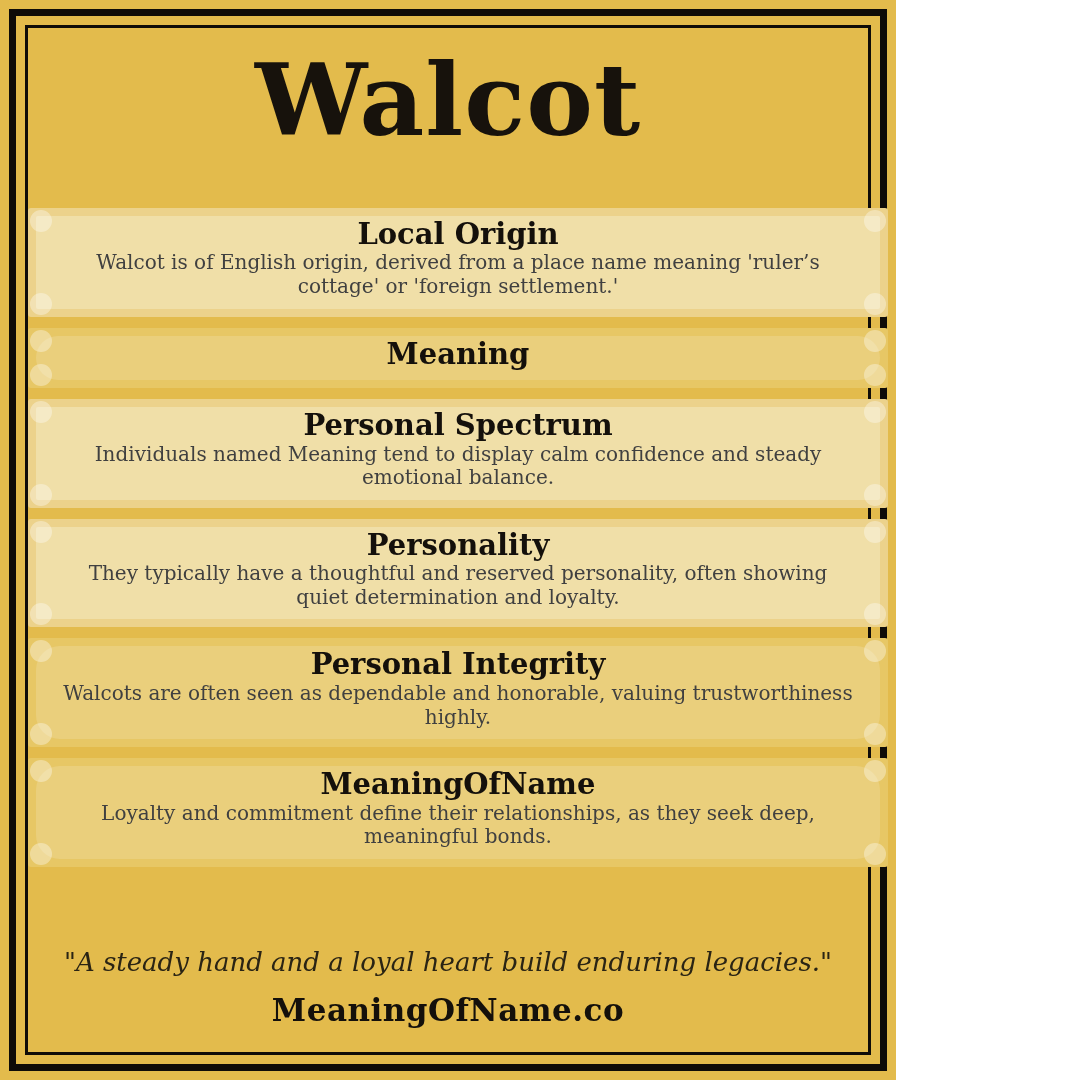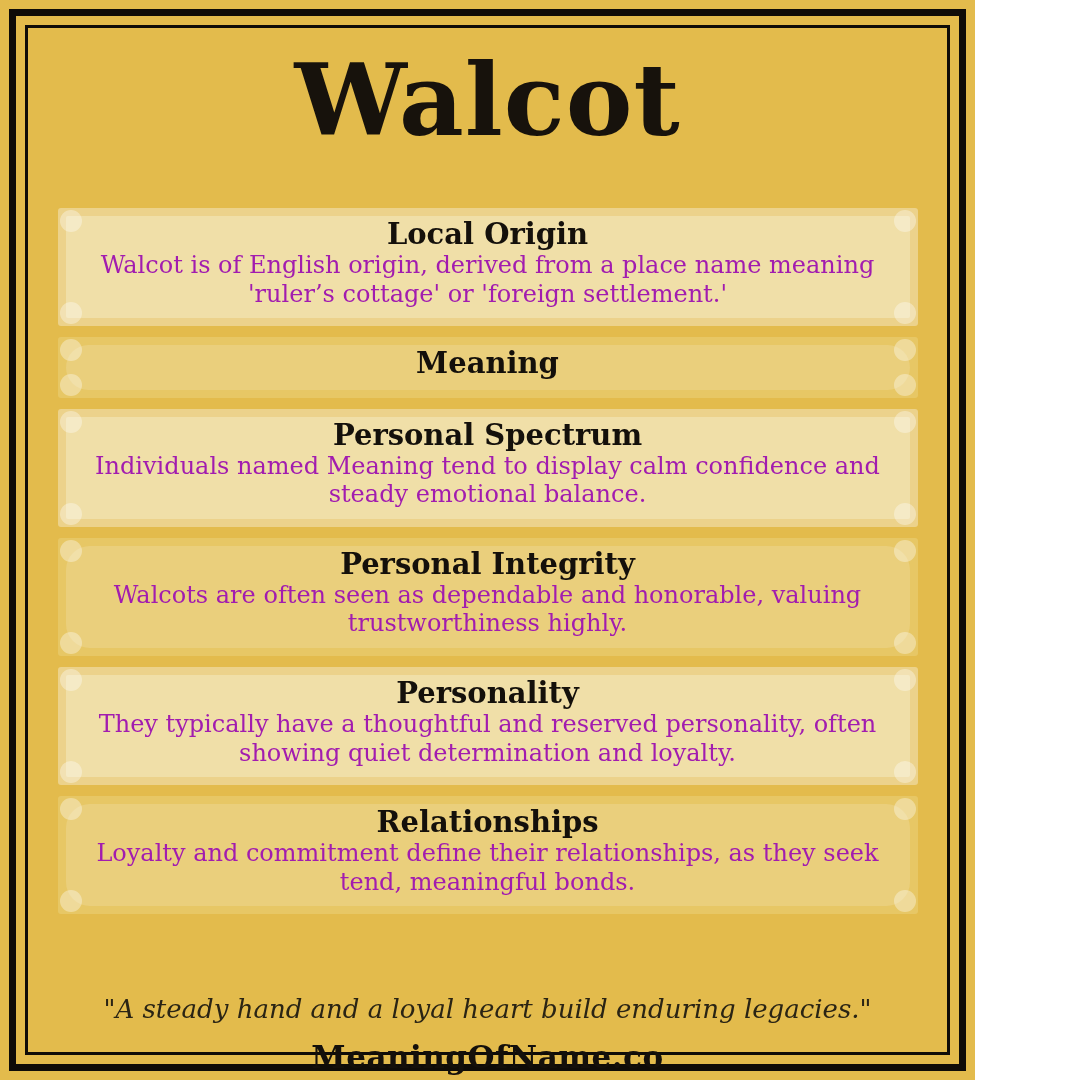--- a/index.html
+++ b/index.html
@@ -2,21 +2,21 @@
 <html style="--bg: #e3bb4c; --border: #0f0c08; --frame-light: #ecd28b; --panel-light: #f0dfa8; --frame-dark: #e7c765; --panel-dark: #eacf7c; --rivet: rgba(255,255,255,0.35);"><head>
 <meta charset="utf-8">
 <style>
   html, body { margin: 0; padding: 0; }
   body {
     width: 1080px; height: 1080px;
     font-family: "DejaVu Serif", "Liberation Serif", serif;
   }
   .poster {
     position: relative;
-    width: 975px; height: 1080px;
+    width: 896px; height: 1080px;
     background: var(--bg, #e3bb4c);
     overflow: hidden;
   }
   .frame-outer {
     position: absolute; inset: 9px;
     border: 7px solid var(--border, #0f0c08);
     pointer-events: none;
   }
   .frame-inner {
     position: absolute; inset: 25px;
@@ -55,23 +55,23 @@
   .card.dark  .panel { background: var(--panel-dark,  #eacf7c); border-radius: 24px; }
   .panel h2 {
     margin: 0;
     font-size: 29px;
     line-height: 1.12;
     font-weight: bold;
     color: #14100b;
   }
   .panel p {
     margin: 1px 0 0;
-    font-size: 24px;
+    font-size: 20px;
     line-height: 1.18;
-    color: #a21caf;
+    color: #404040;
   }
   .dot {
     position: absolute;
     width: 22px; height: 22px;
     border-radius: 50%;
     background: var(--rivet, rgba(255,255,255,0.35));
   }
   .dot.tl { left: 2px;  top: 2px; }
   .dot.tr { right: 2px; top: 2px; }
   .dot.bl { left: 2px;  bottom: 2px; }
@@ -126,50 +126,50 @@
     <span class="dot tl"></span>
     <span class="dot tr"></span>
     <span class="dot bl"></span>
     <span class="dot br"></span>
     <div class="panel">
       <h2>Personal Spectrum</h2>
       <p>Individuals named Meaning tend to display calm confidence and steady emotional balance.</p>
     </div>
   </section>
 
-  <section class="card dark">
-    <span class="dot tl"></span>
-    <span class="dot tr"></span>
-    <span class="dot bl"></span>
-    <span class="dot br"></span>
-    <div class="panel">
-      <h2>Personal Integrity</h2>
-      <p>Walcots are often seen as dependable and honorable, valuing trustworthiness highly.</p>
-    </div>
-  </section>
-
   <section class="card light">
     <span class="dot tl"></span>
     <span class="dot tr"></span>
     <span class="dot bl"></span>
     <span class="dot br"></span>
     <div class="panel">
       <h2>Personality</h2>
       <p>They typically have a thoughtful and reserved personality, often showing quiet determination and loyalty.</p>
     </div>
   </section>
 
   <section class="card dark">
     <span class="dot tl"></span>
     <span class="dot tr"></span>
     <span class="dot bl"></span>
     <span class="dot br"></span>
     <div class="panel">
-      <h2>Relationships</h2>
-      <p>Loyalty and commitment define their relationships, as they seek tend, meaningful bonds.</p>
+      <h2>Personal Integrity</h2>
+      <p>Walcots are often seen as dependable and honorable, valuing trustworthiness highly.</p>
+    </div>
+  </section>
+
+  <section class="card dark">
+    <span class="dot tl"></span>
+    <span class="dot tr"></span>
+    <span class="dot bl"></span>
+    <span class="dot br"></span>
+    <div class="panel">
+      <h2>MeaningOfName</h2>
+      <p>Loyalty and commitment define their relationships, as they seek deep, meaningful bonds.</p>
     </div>
   </section>
 </div>
 
     <div class="quote">"A steady hand and a loyal heart build enduring legacies."</div>
     <div class="brand">MeaningOfName.co</div>
   </div>
 </div>
 
 </body></html>

